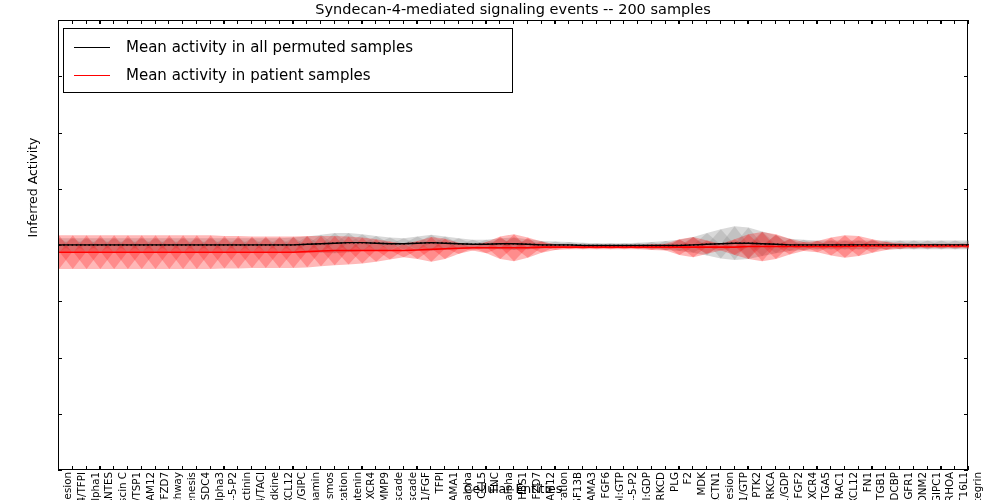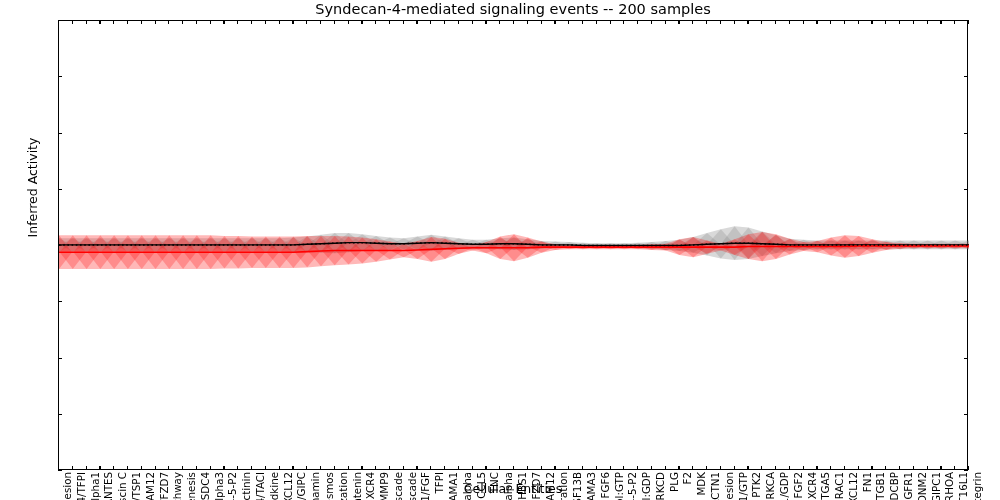--- a/index.html
+++ b/index.html
@@ -518,14 +518,24 @@
       <div class="xtick-label" style="left: 903.061px;">FGFR1</div>
       <div class="xtick-label" style="left: 916.848px;">DNM2</div>
       <div class="xtick-label" style="left: 930.636px;">GIPC1</div>
       <div class="xtick-label" style="left: 944.424px;">RHOA</div>
       <div class="xtick-label" style="left: 958.212px;">NUDT16L1</div>
       <div class="xtick-label" style="left: 972px;">alpha5/beta1 Integrin</div>
     </div>
 
   <div class="xlabel">Cellular Entities</div>
 
+  <div id="legend">
+    <div class="legend-row">
+      <span class="legend-swatch" style="border-top-color:#000000"></span>
+      <span class="legend-text">Mean activity in all permuted samples</span>
+    </div>
+    <div class="legend-row">
+      <span class="legend-swatch" style="border-top-color:#ff0000"></span>
+      <span class="legend-text">Mean activity in patient samples</span>
+    </div>
+  </div>
 
 </div>
 
 </body></html>

